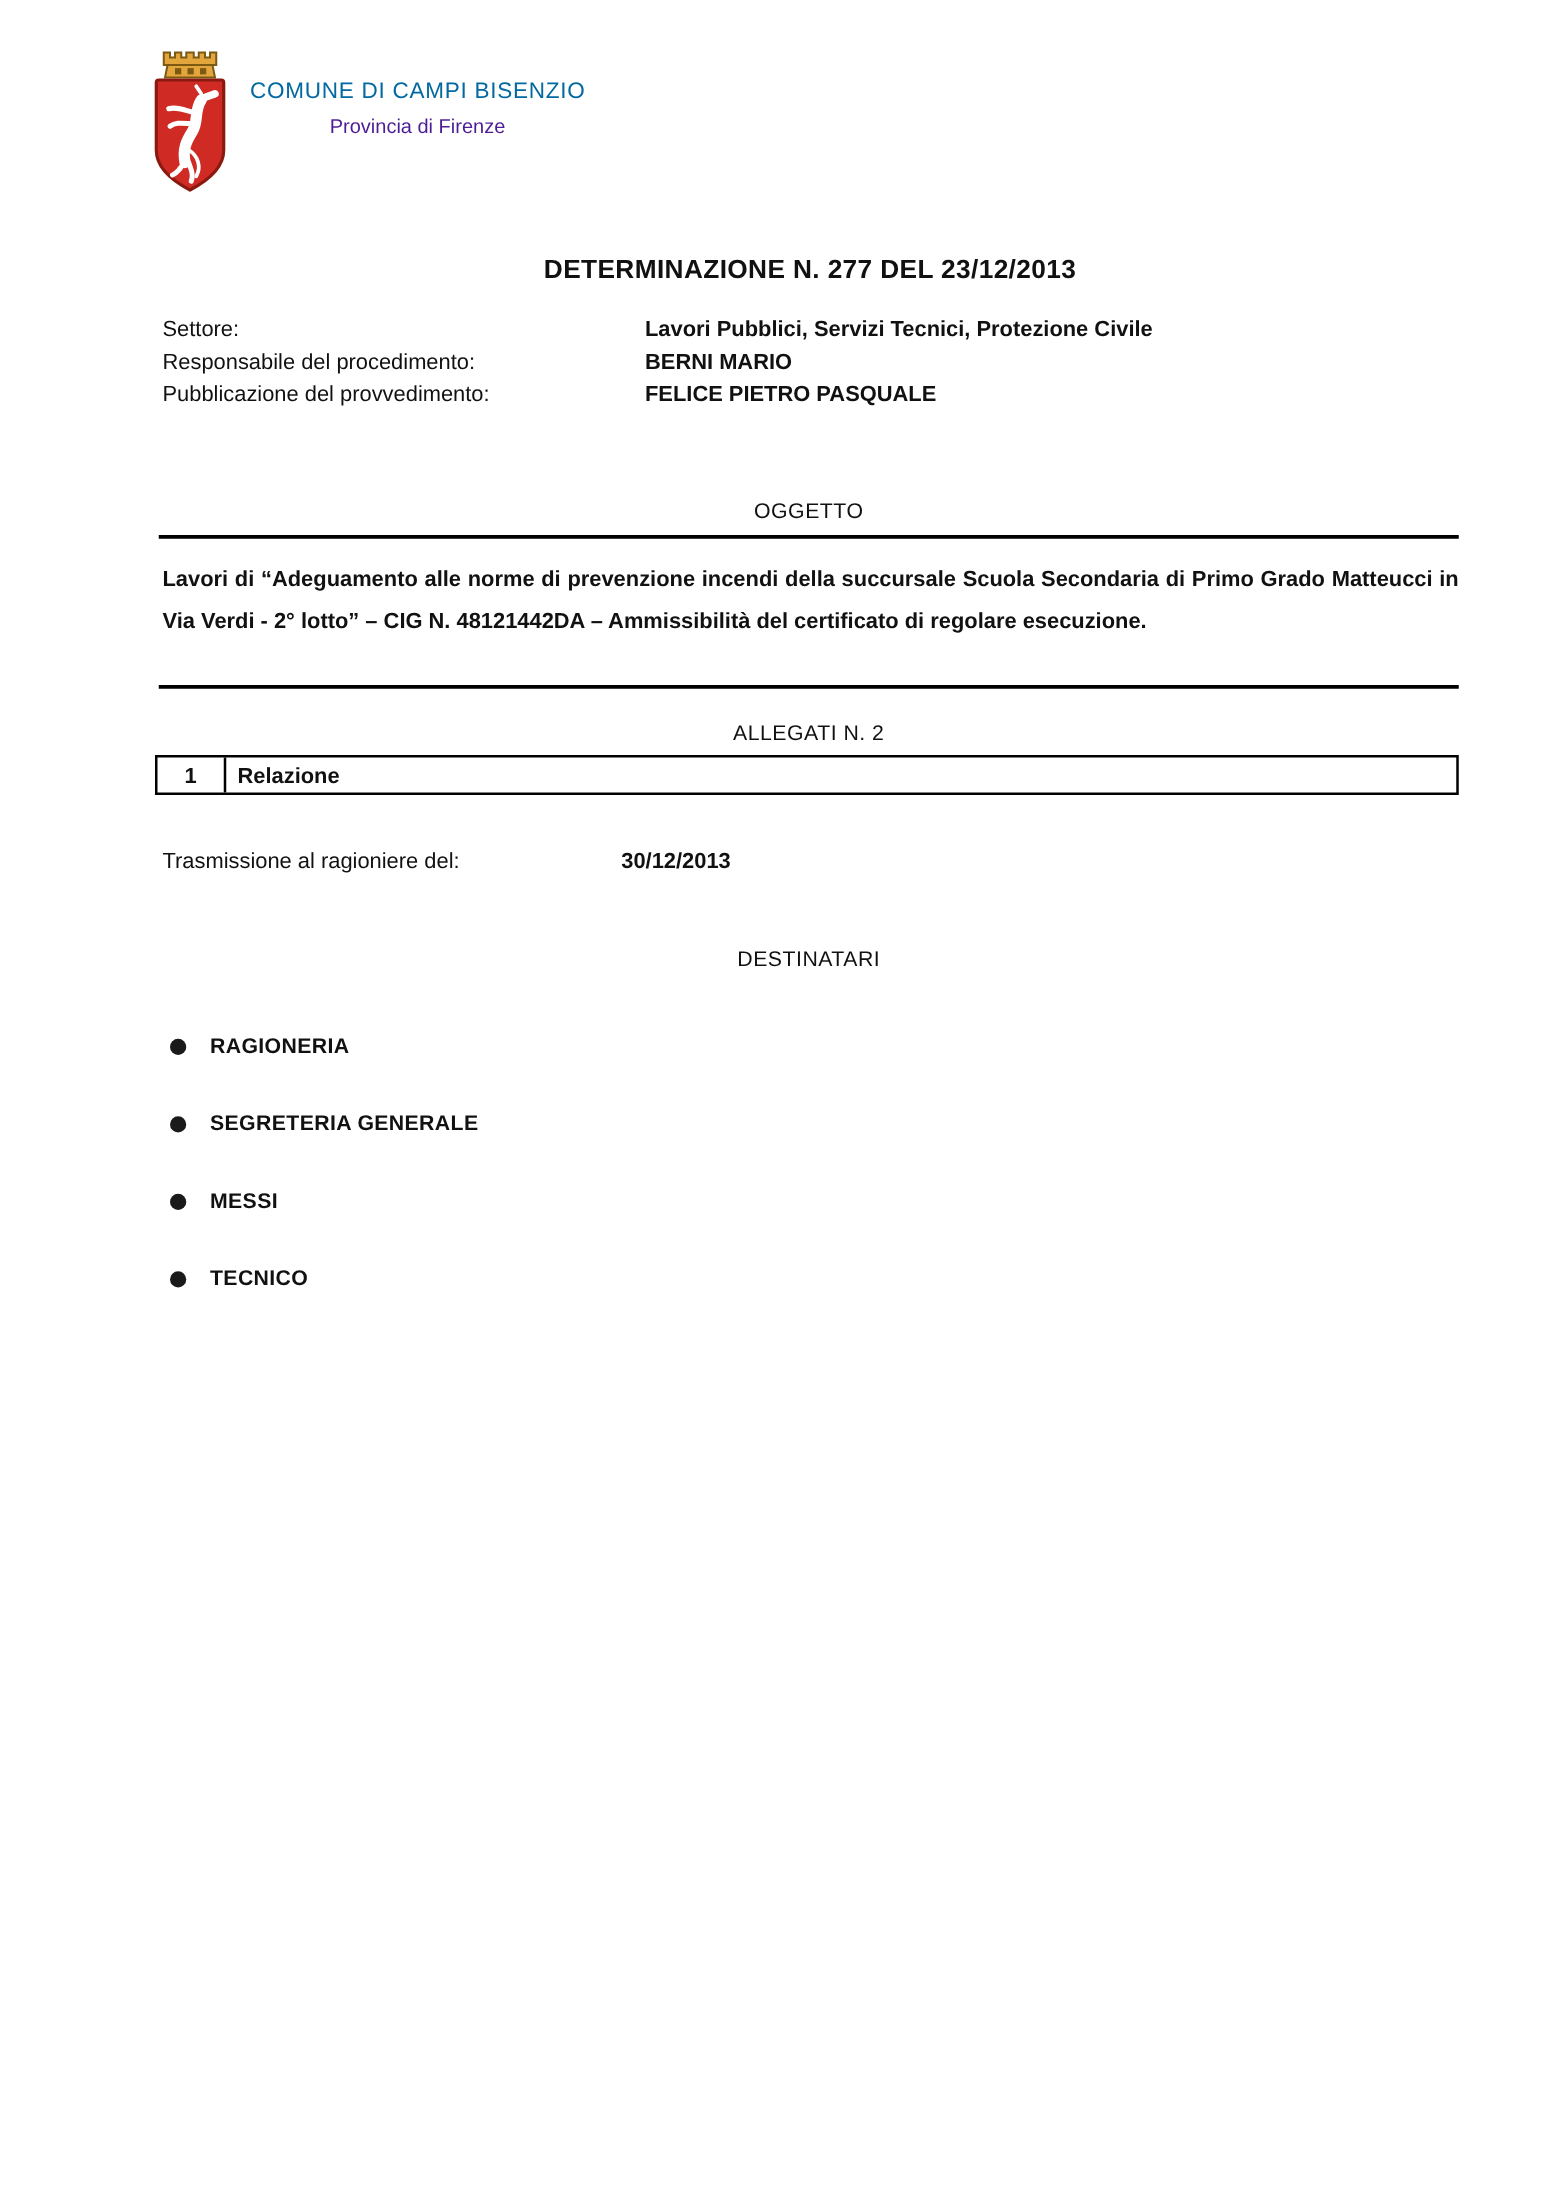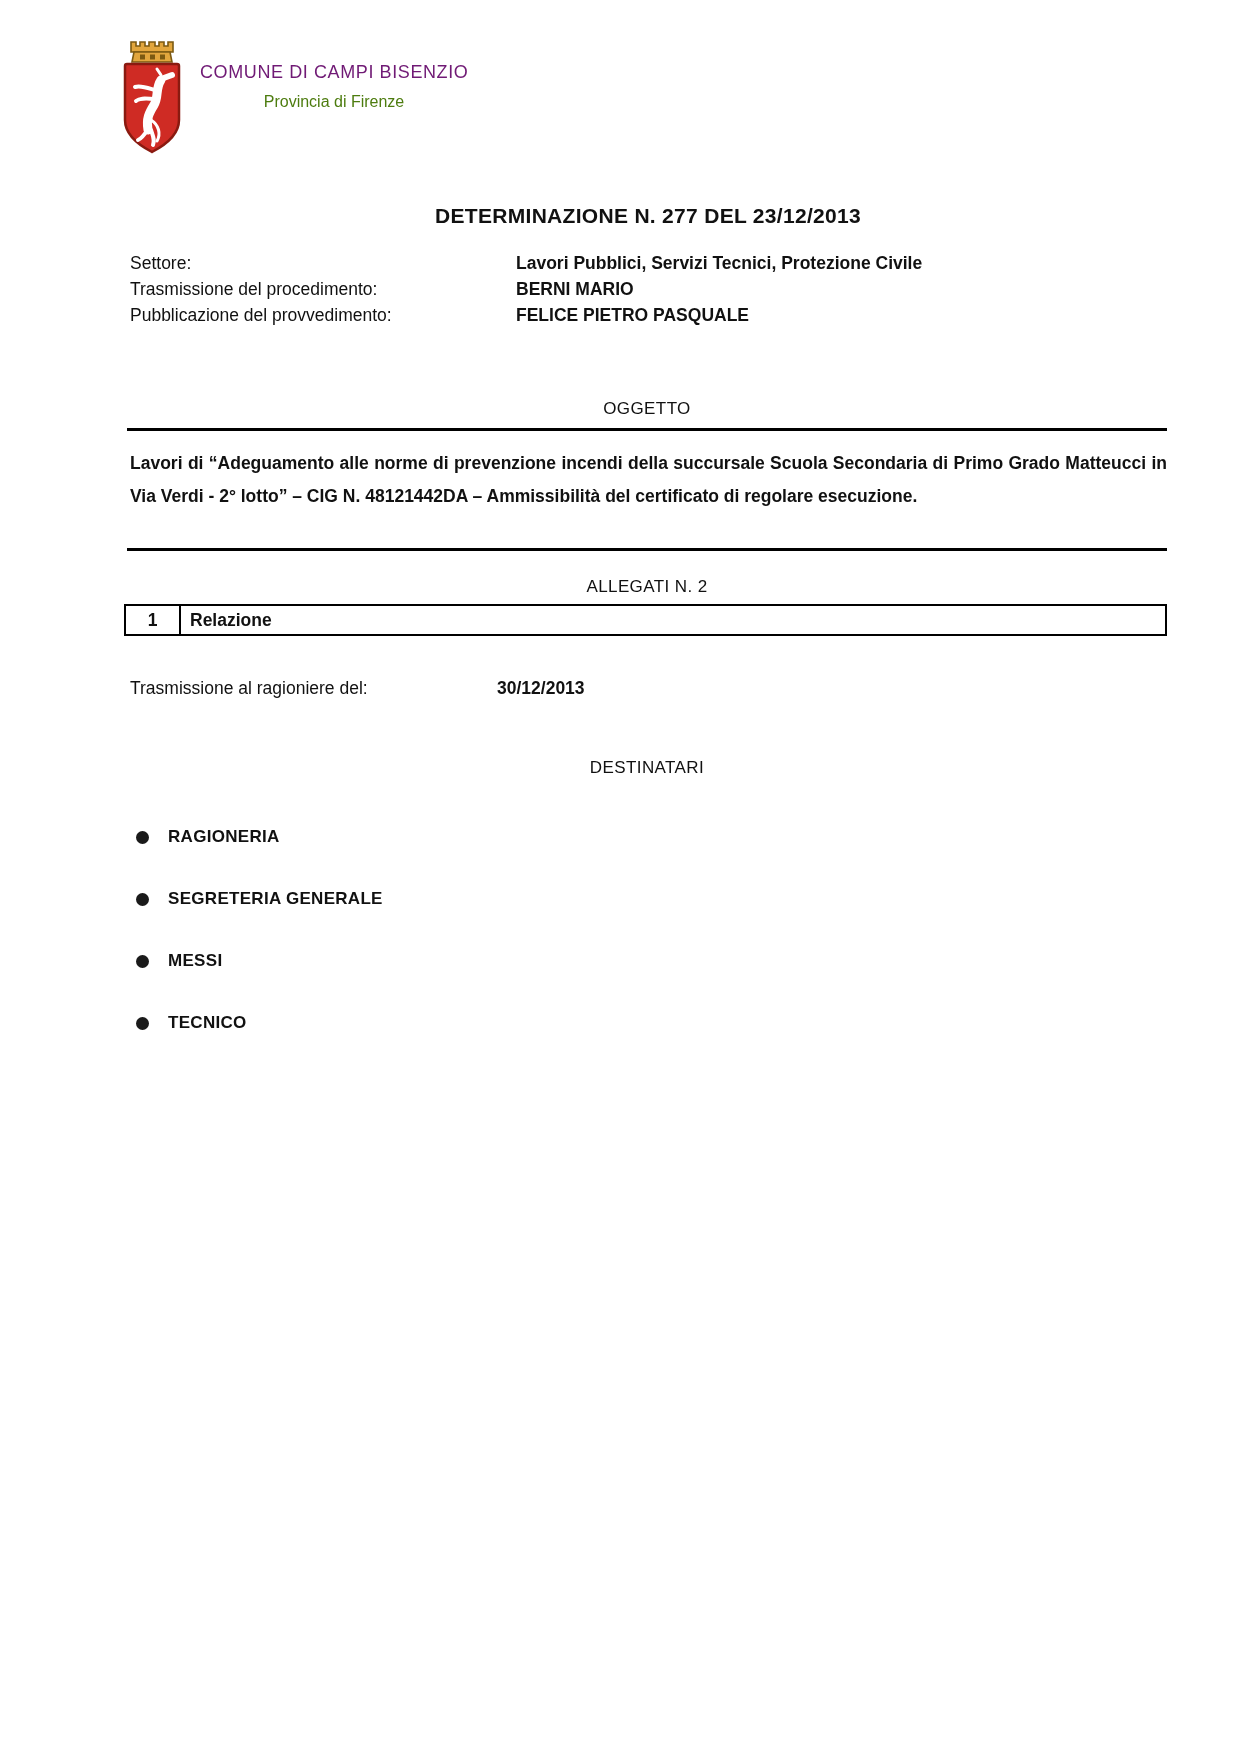--- a/index.html
+++ b/index.html
@@ -11,25 +11,25 @@
     margin: 0 auto;
     background: #ffffff;
     font-family: "Liberation Sans", "DejaVu Sans", sans-serif;
     color: #111;
     overflow: hidden;
   }
   
   .crest { position: absolute; left: 120px; top: 38px; width: 64px; height: 118px; }
   .org-name {
     position: absolute; left: 200px; top: 62px;
-    font-size: 18px; letter-spacing: 0.6px; color: #701a75;
+    font-size: 18px; letter-spacing: 0.6px; color: #0369a1;
   }
   .org-sub {
     position: absolute; left: 200px; top: 93px; width: 268px;
-    text-align: center; font-size: 16px; color: #4d7c0f;
+    text-align: center; font-size: 16px; color: #4c1d95;
   }
   
   .doc-title {
     position: absolute; left: 128px; top: 204px; width: 1040px;
     text-align: center; font-size: 21px; font-weight: bold; letter-spacing: 0.3px;
   }
   
   .info-block { position: absolute; left: 130px; top: 253px; width: 1037px; }
   .info-row { position: relative; height: 26px; font-size: 17.5px; }
   .info-row .lab { position: absolute; left: 0; top: 0; }
@@ -112,21 +112,21 @@
   <div class="org-sub">Provincia di Firenze</div>
 
   <div class="doc-title">DETERMINAZIONE N. 277 DEL 23/12/2013</div>
 
   <div class="info-block">
     <div class="info-row">
       <span class="lab">Settore:</span>
       <span class="val">Lavori Pubblici, Servizi Tecnici, Protezione Civile</span>
     </div>
     <div class="info-row">
-      <span class="lab">Trasmissione del procedimento:</span>
+      <span class="lab">Responsabile del procedimento:</span>
       <span class="val">BERNI MARIO</span>
     </div>
     <div class="info-row">
       <span class="lab">Pubblicazione del provvedimento:</span>
       <span class="val">FELICE PIETRO PASQUALE</span>
     </div>
   </div>
 
   <div class="oggetto-heading">OGGETTO</div>
   <div class="rule rule-1"></div>

